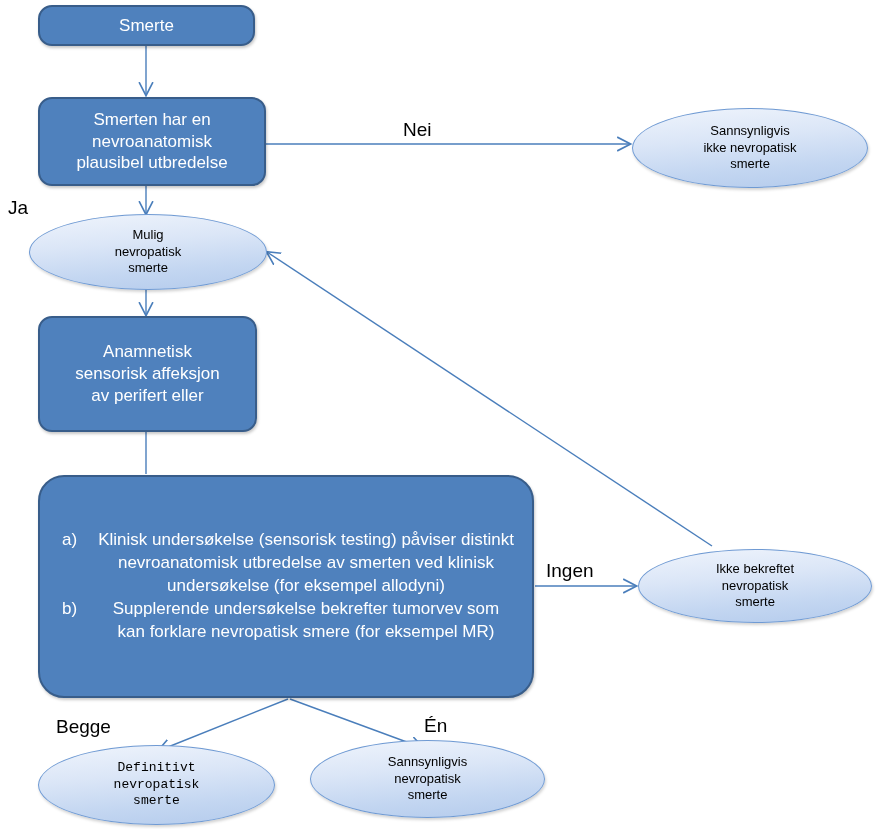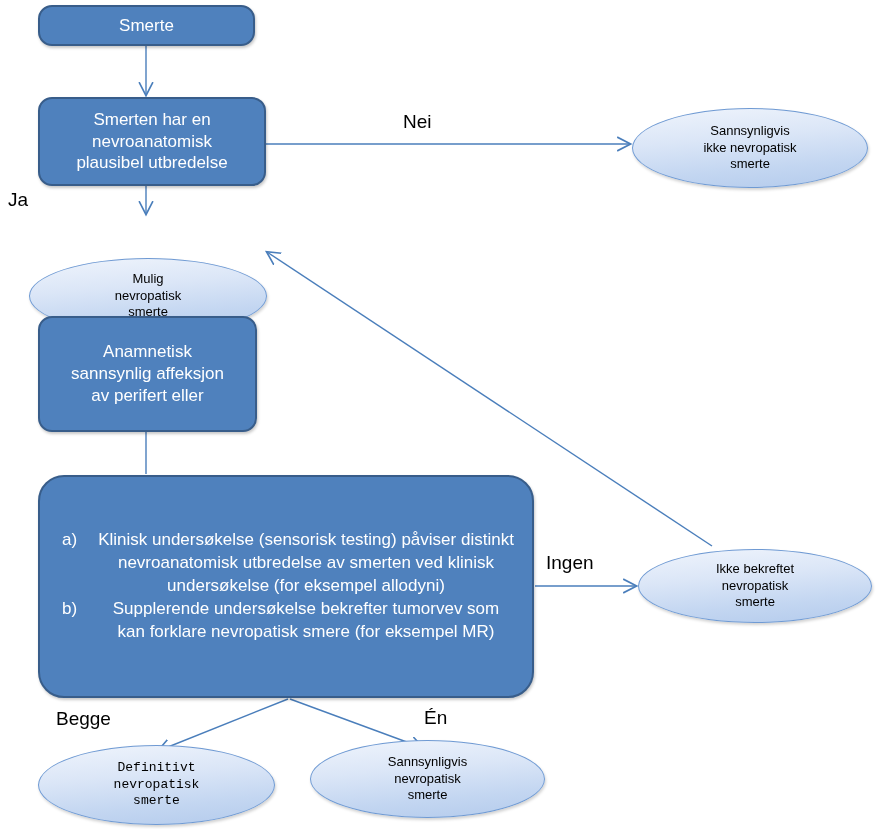--- a/index.html
+++ b/index.html
@@ -68,20 +68,21 @@
     font-size: 13px;
     box-shadow: 1px 2px 3px rgba(0,0,0,0.18);
   }
 
   
   .elabel {
     position: absolute;
     color: #000000;
     font-size: 19px;
     white-space: nowrap;
+    margin-top: 8px;
   }
 
   
   .crit {
     display: grid;
     grid-template-columns: 26px 1fr;
     row-gap: 1px;
     column-gap: 10px;
     padding: 0 18px 0 22px;
     width: 100%;
@@ -153,32 +154,32 @@
   </div>
 
   <div class="ellipse" style="left:632px; top:108px; width:236px; height:80px;">
     <div>
       <div>Sannsynligvis</div>
       <div>ikke nevropatisk</div>
       <div>smerte</div>
     </div>
   </div>
 
-  <div class="ellipse" style="left:29px; top:214px; width:238px; height:76px;margin-top:44px;">
+  <div class="ellipse" style="left:29px; top:214px; width:238px; height:76px;">
     <div>
       <div>Mulig</div>
       <div>nevropatisk</div>
       <div>smerte</div>
     </div>
   </div>
 
   <div class="proc" style="left:38px; top:316px; width:219px; height:116px;">
     <div>
       <div>Anamnetisk</div>
-      <div>sannsynlig affeksjon</div>
+      <div>sensorisk affeksjon</div>
       <div>av perifert eller</div>
     </div>
   </div>
 
   <div class="proc big" style="left:38px; top:475px; width:496px; height:223px;">
     <div class="crit">
       <div class="mark">a)</div>
       <div class="body">Klinisk undersøkelse (sensorisk testing) påviser distinkt nevroanatomisk utbredelse av smerten ved klinisk undersøkelse (for eksempel allodyni)</div>
       <div class="mark">b)</div>
       <div class="body">Supplerende undersøkelse bekrefter tumorvev som kan forklare nevropatisk smere (for eksempel MR)</div>

